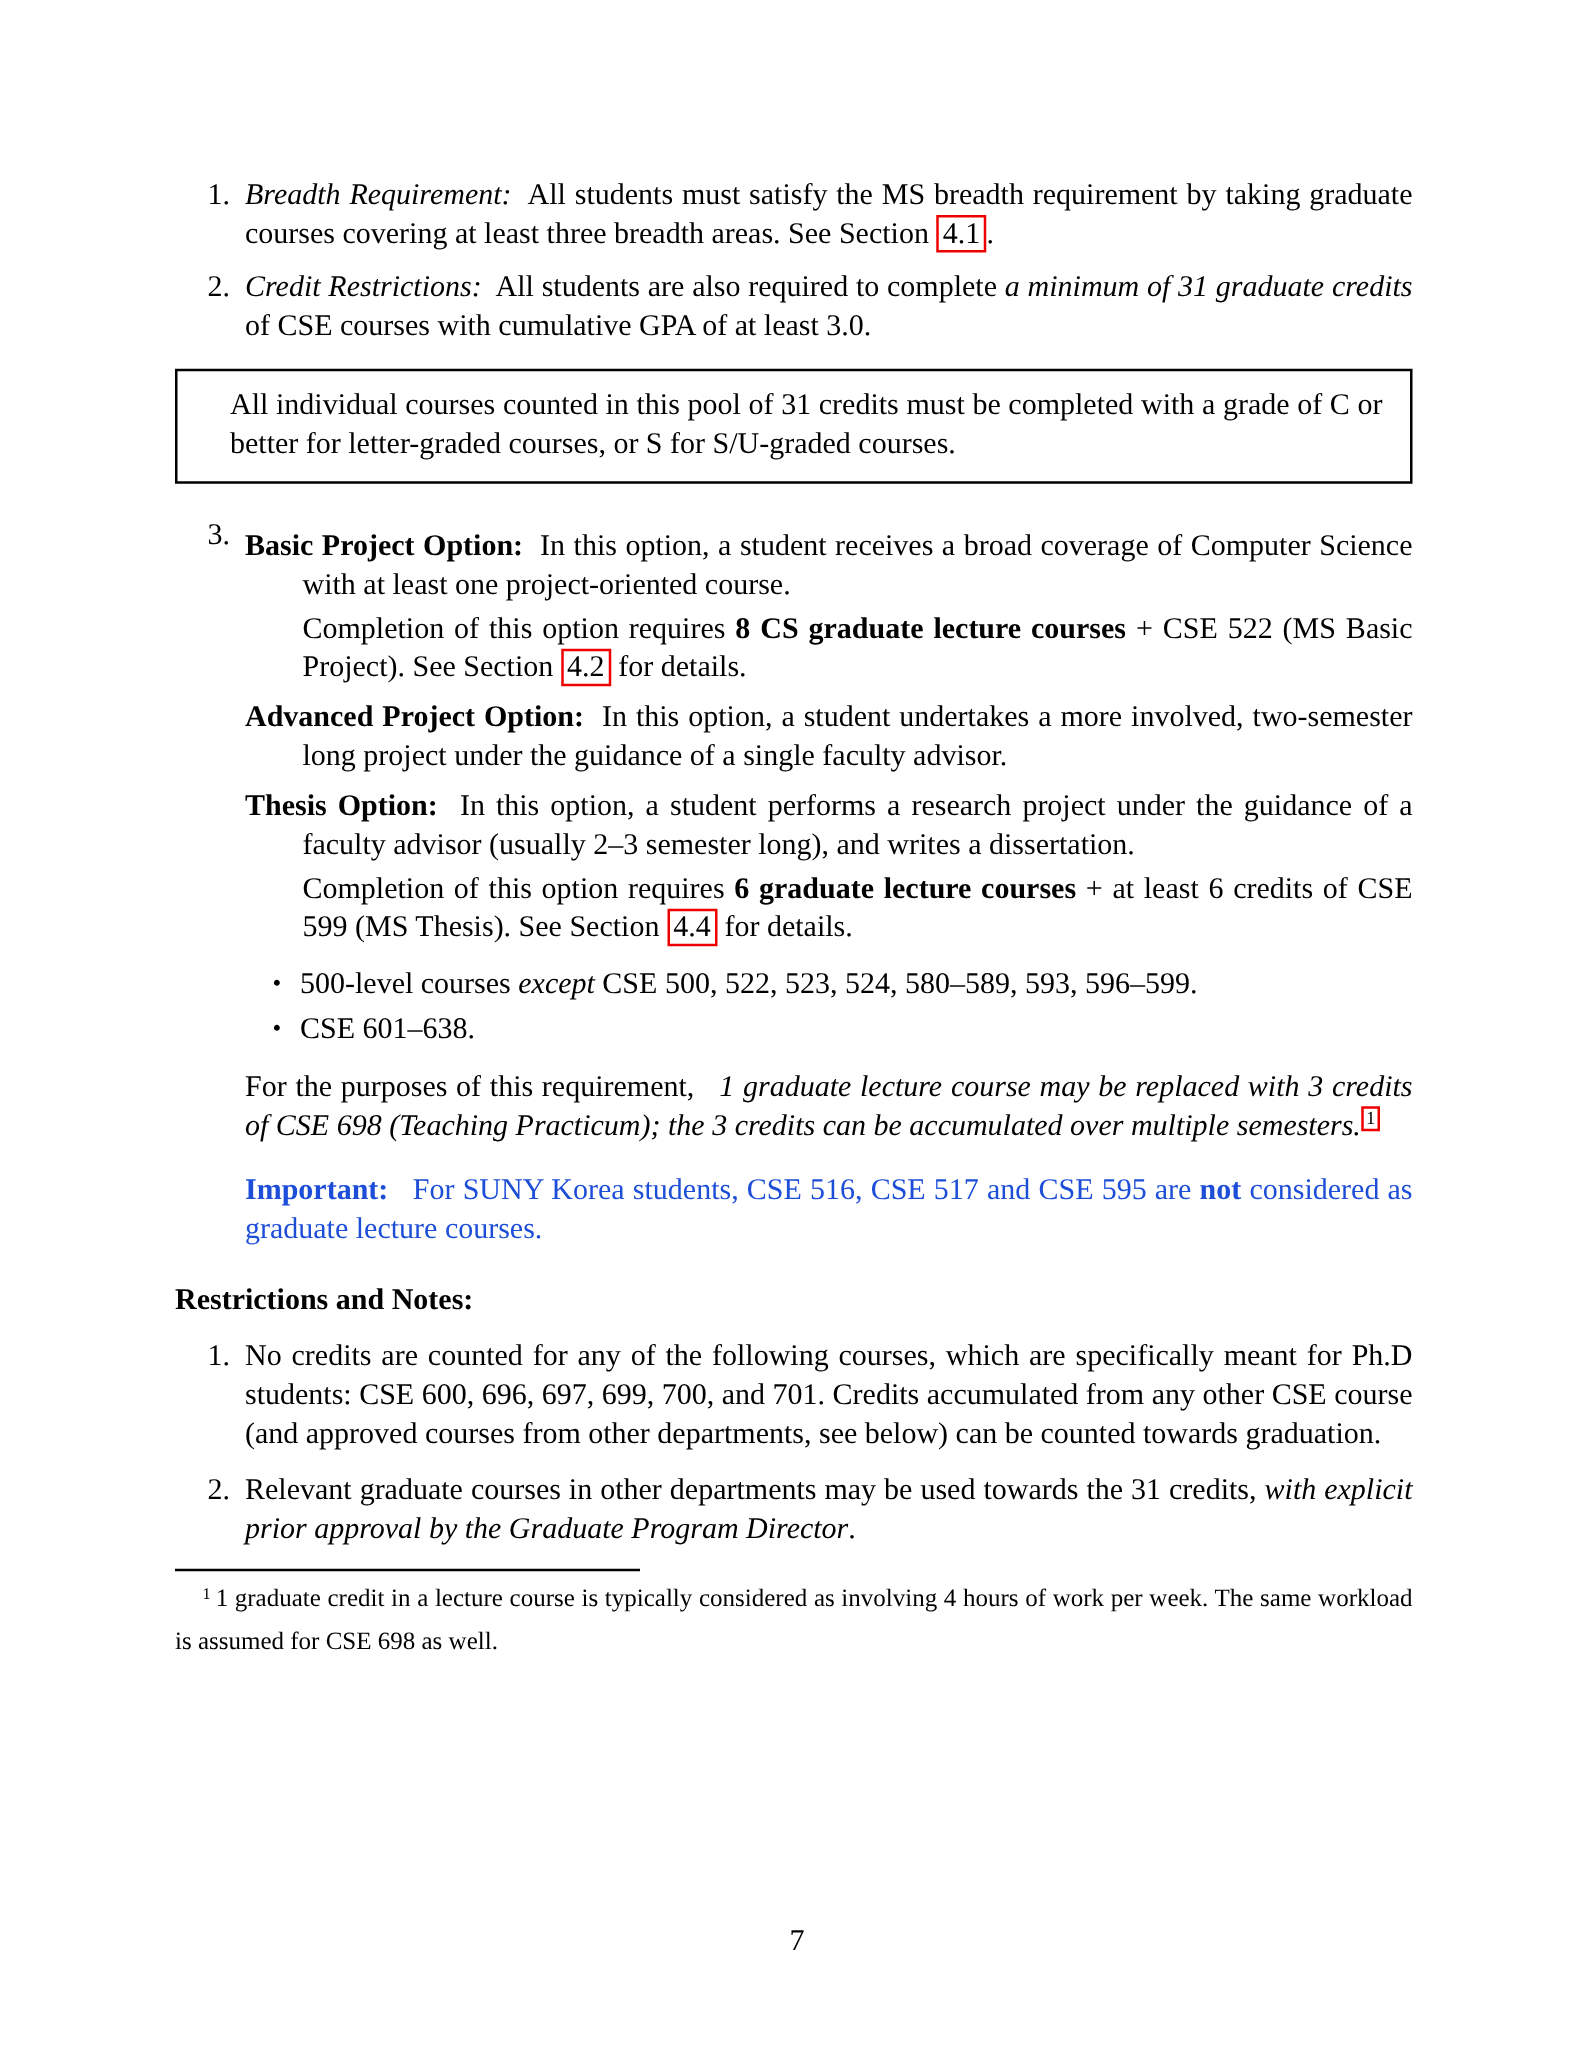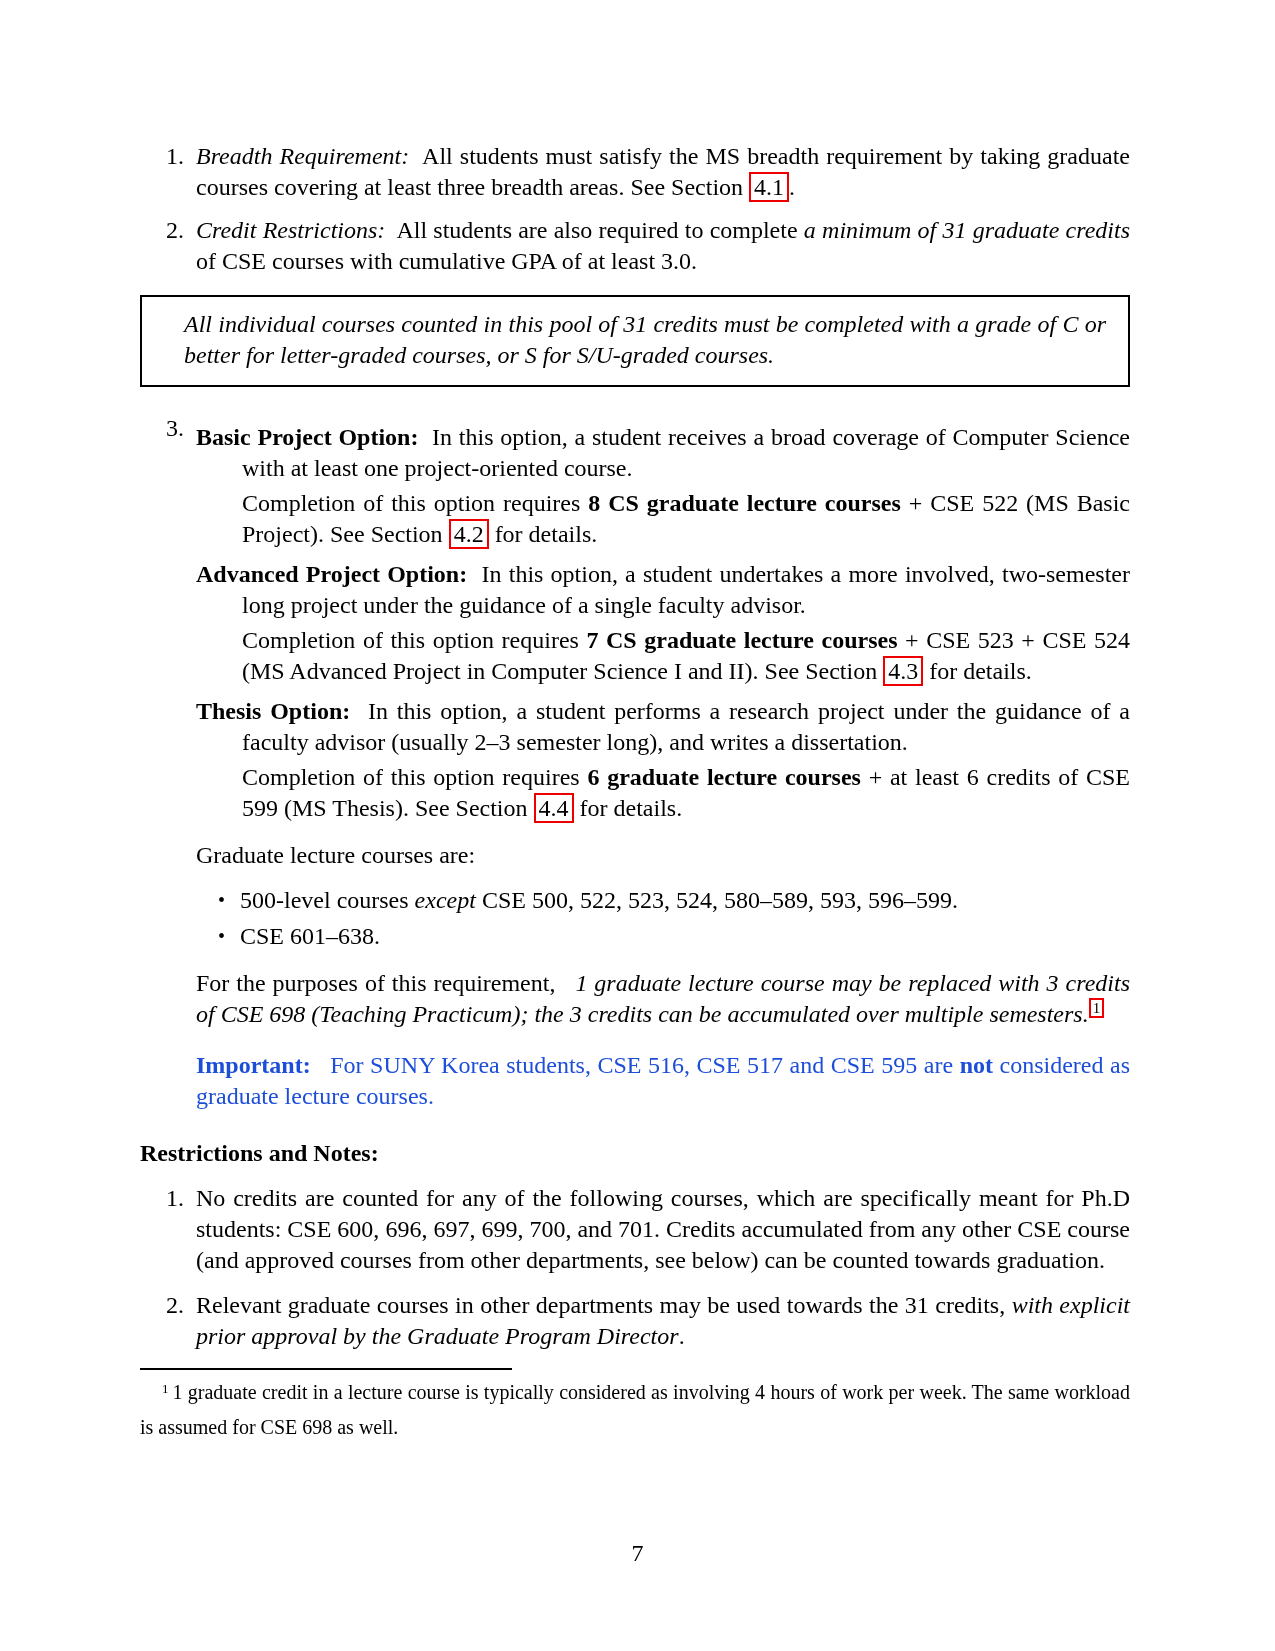--- a/index.html
+++ b/index.html
@@ -29,21 +29,20 @@
   
   .oli { display: flex; margin-bottom: 12px; }
   .oli .num { flex: 0 0 56px; padding-left: 26px; }
   .oli .obody { flex: 1; min-width: 0; }
 
   
   .notebox {
     border: 2px solid #000;
     margin: 18px 0 26px 0;
     padding: 12px 22px 14px 42px;
-    font-style: italic;
   }
 
   
   .opt { margin-top: 9px; }
   .optdesc { padding-left: 46px; text-indent: -46px; }
   .optcompletion { margin-left: 46px; margin-top: 4px; }
 
   .lecture-intro { margin-top: 16px; }
 
   .bullets { margin-top: 14px; }
@@ -147,46 +146,36 @@
             <span class="linkbox">4.2</span>
             <span>for details.</span>
           </div>
         </div>
 
         <div class="opt">
           <div class="optdesc">
             <span class="bf">Advanced Project Option:</span>&nbsp;
             <span>In this option, a student undertakes a more involved, two-semester long project under the guidance of a single faculty advisor.</span>
           </div>
-          <div class="optcompletion">
-            <span>Completion of this option requires</span>
-            <span class="bf">7 CS graduate lecture courses</span>
-            <span>+ CSE 523 + CSE 524 (MS Advanced Project in Computer Science I and II). See Section</span>
-            <span class="linkbox">4.3</span>
-            <span>for details.</span>
-          </div>
         </div>
 
         <div class="opt">
           <div class="optdesc">
             <span class="bf">Thesis Option:</span>&nbsp;
             <span>In this option, a student performs a research project under the guidance of a faculty advisor (usually 2–3 semester long), and writes a dissertation.</span>
           </div>
           <div class="optcompletion">
             <span>Completion of this option requires</span>
             <span class="bf">6 graduate lecture courses</span>
             <span>+ at least 6 credits of CSE 599 (MS Thesis). See Section</span>
             <span class="linkbox">4.4</span>
             <span>for details.</span>
           </div>
         </div>
 
-        <div class="lecture-intro">
-          <span>Graduate lecture courses are:</span>
-        </div>
 
         <div class="bullets">
           <div class="bullet">
             <span class="dot">•</span>
             <div class="bbody">
               <span>500-level courses</span>
               <span class="it">except</span>
               <span>CSE 500, 522, 523, 524, 580–589, 593, 596–599.</span>
             </div>
           </div>

